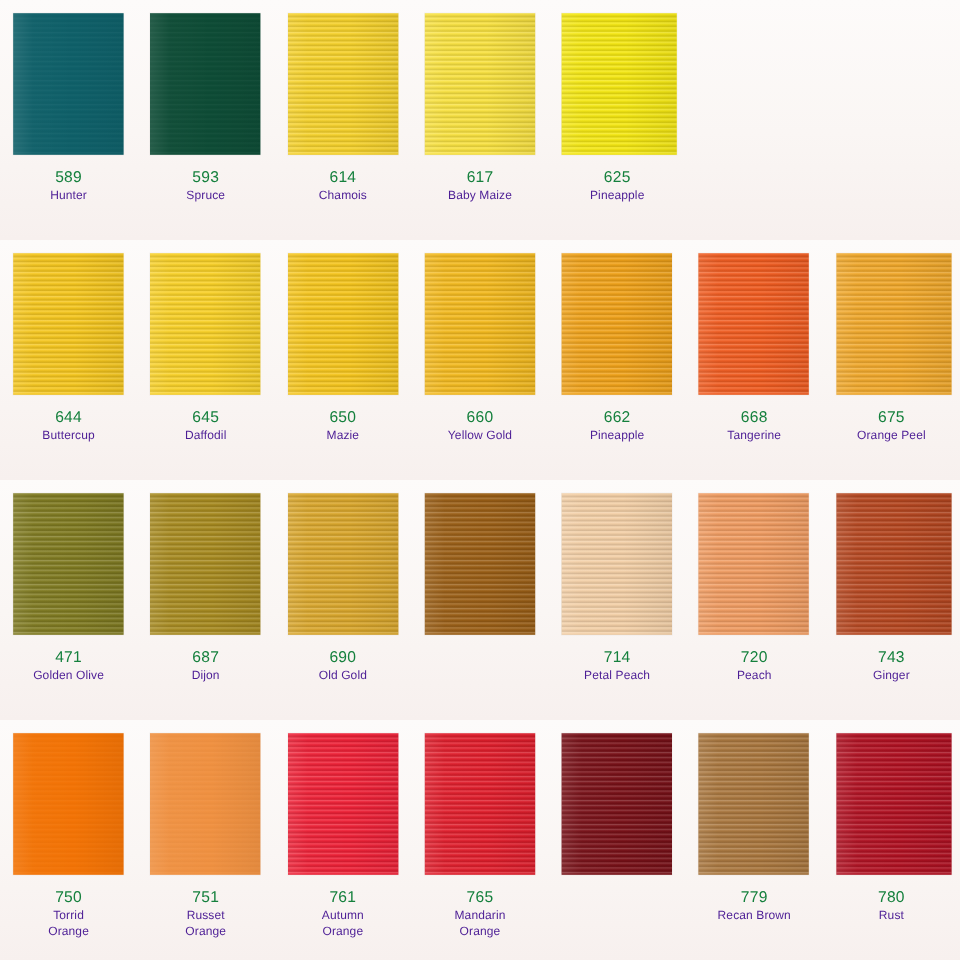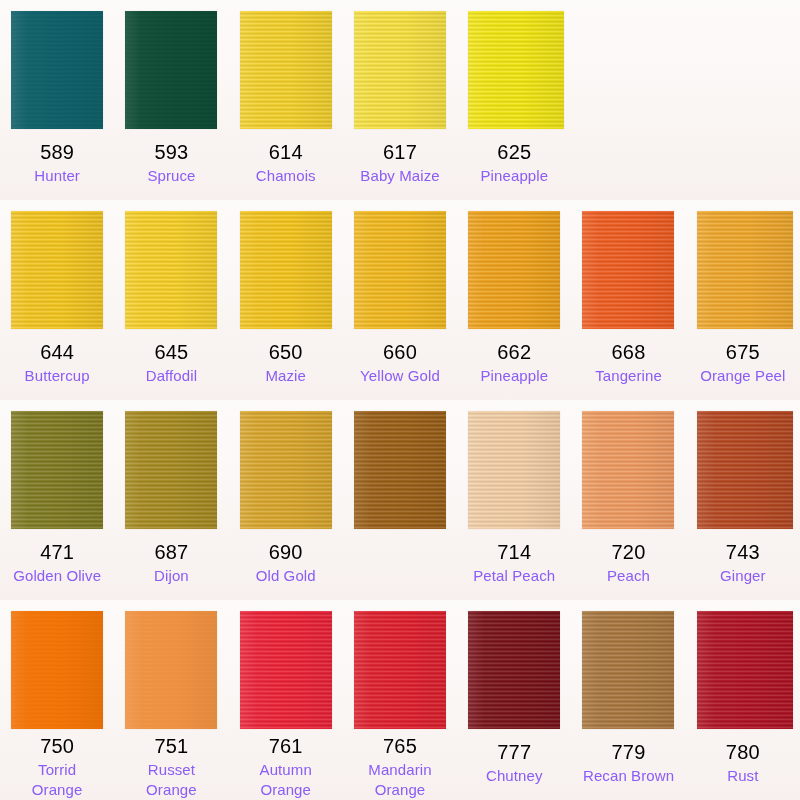--- a/index.html
+++ b/index.html
@@ -109,28 +109,28 @@
   .swatch.flat .ribs { opacity: 0.18; }
 
   .caption {
     width: 100%;
     text-align: center;
     color: #2b2b2b;
     line-height: 1.35;
     padding-top: 3px;
   }
   .code {
-    font-size: 20px;
+    font-size: 13px;
     letter-spacing: 0.2px;
-    color: #000000;
+    color: #15803d;
   }
   .name {
-    font-size: 15px;
+    font-size: 10px;
     letter-spacing: 0.1px;
-    color: #8b5cf6;
+    color: #4c1d95;
     white-space: pre-line;
     padding: 0 2px;
   }
 </style>
 </head>
 <body>
 
 <div id="chart" style="background: rgb(250, 247, 246);">
 
 <div class="row">
@@ -431,24 +431,20 @@
 Orange</div>
           </div>
         </div>
         <div class="cell">
           <div class="swatch-wrap">
             <div class="swatch" title="Chutney" style="background: rgb(120, 16, 23);">
               <div class="ribs"></div>
               <div class="sheen"></div>
             </div>
           </div>
-          <div class="caption">
-            <div class="code">777</div>
-            <div class="name">Chutney</div>
-          </div>
         </div>
         <div class="cell">
           <div class="swatch-wrap">
             <div class="swatch" title="Recan Brown" style="background: rgb(169, 118, 61);">
               <div class="ribs"></div>
               <div class="sheen"></div>
             </div>
           </div>
           <div class="caption">
             <div class="code">779</div>

